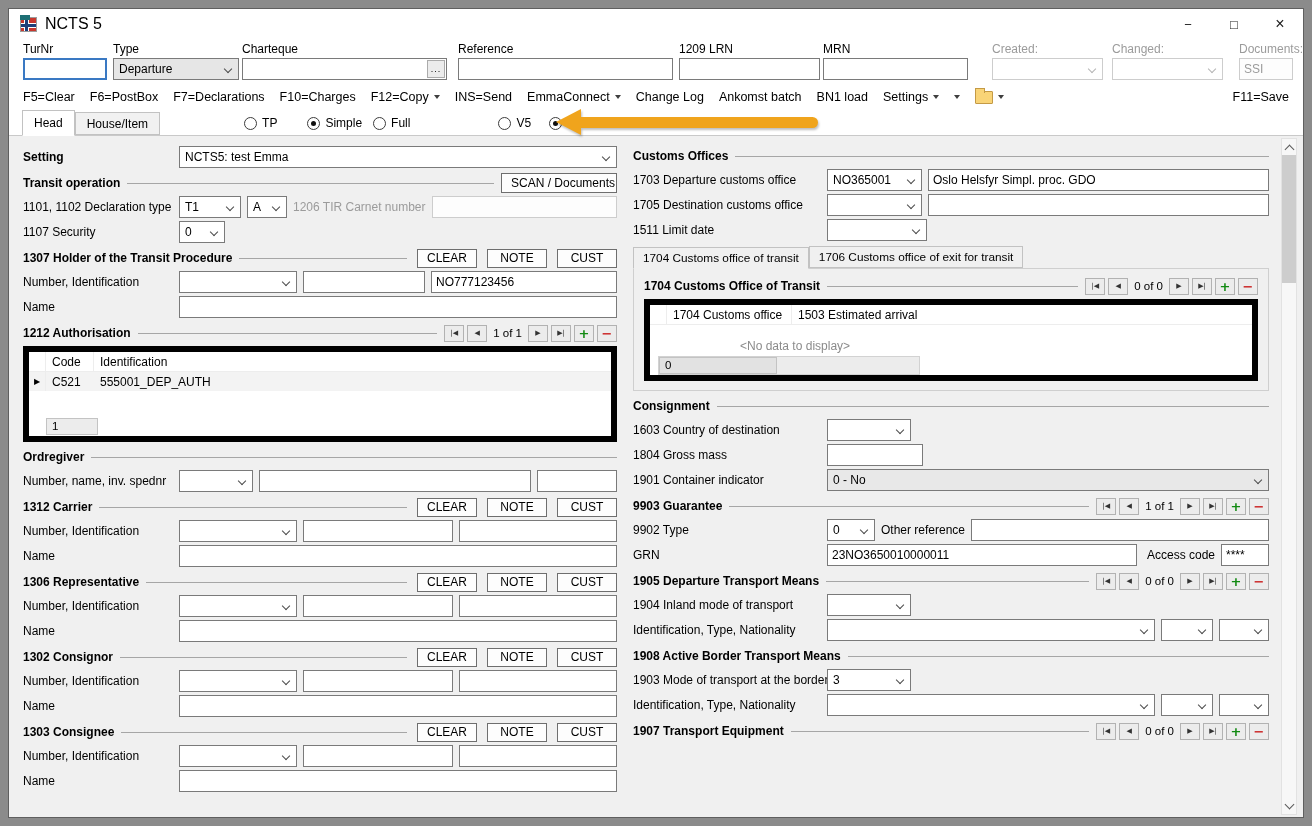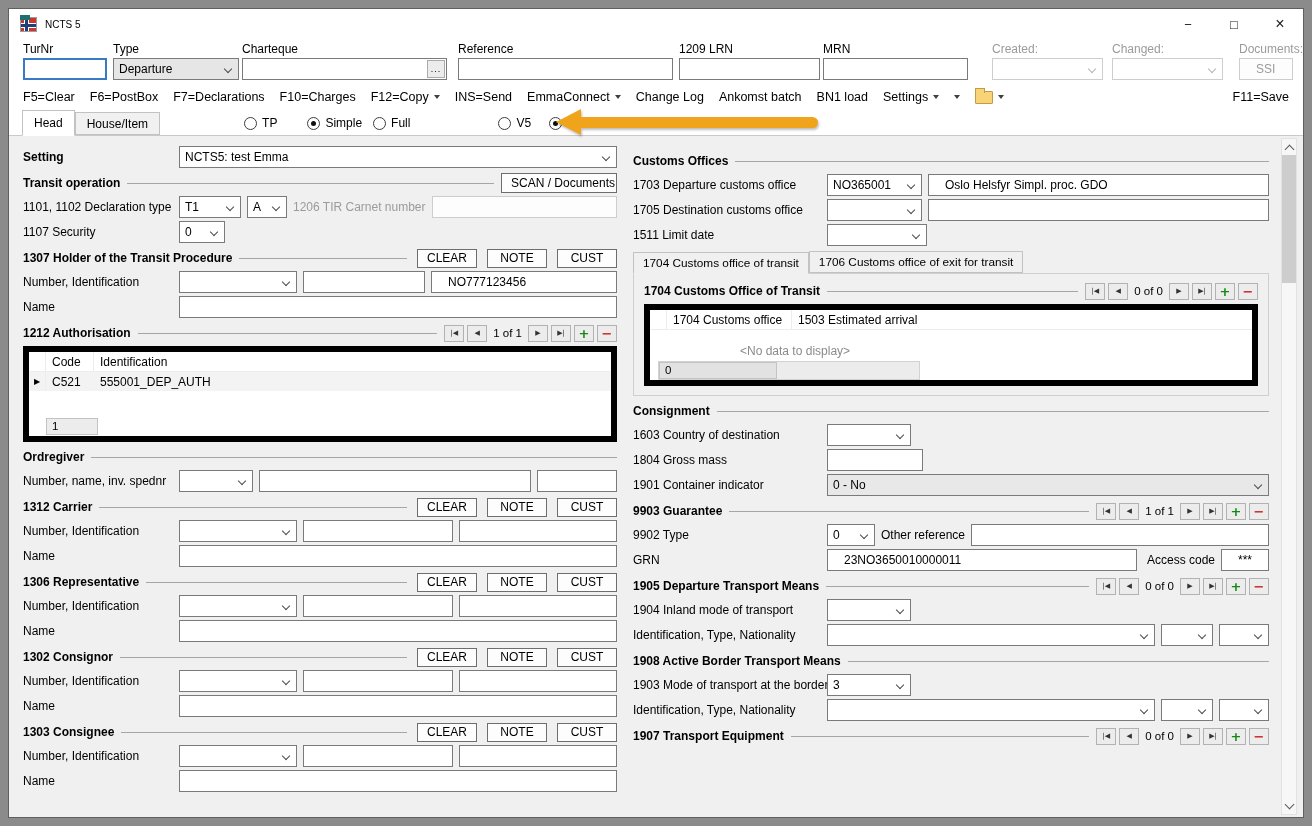--- a/index.html
+++ b/index.html
@@ -20,34 +20,34 @@
   .app-icon { width:17px; height:15px; margin-right:8px; position:relative; flex:none;
     background:#c8372d;
     background-image:
       linear-gradient(to right, transparent 4px, #1e3f7a 4px, #1e3f7a 7px, transparent 7px),
       linear-gradient(to bottom, transparent 6px, #1e3f7a 6px, #1e3f7a 9px, transparent 9px),
       linear-gradient(to right, transparent 3px, #fff 3px, #fff 8px, transparent 8px),
       linear-gradient(to bottom, transparent 5px, #fff 5px, #fff 10px, transparent 10px);
     border:1px solid #9c9c9c;
   }
   .app-icon::before { content:""; position:absolute; left:-1px; top:-3px; width:10px; height:5px; background:#1d6f74; }
-  .title-text { font-size:10px; }
+  .title-text { font-size:16px; }
   .win-controls { margin-left:auto; display:flex; height:100%; }
   .win-btn { width:46px; height:100%; display:flex; align-items:center; justify-content:center; color:#1a1a1a; }
   .win-btn.min { font-size:13px; }
   .win-btn.max { font-size:13px; }
   .win-btn.close { font-size:16px; }
   
   .headerbar { flex:none; background:#fff; display:flex; padding:2px 0 9px 14px; }
   .hfield { display:flex; flex-direction:column; flex:none; }
   .hlabel { height:17px; line-height:16px; font-size:12px; white-space:nowrap; }
   .hlabel.dis { color:#9b9b9b; }
   .hctrl { height:22px; }
   
-  .tbx { height:22px; border:1px solid #7a7a7a; background:#fff; font:inherit; font-size:12px; padding:0 16px; color:#000; width:100%; outline:none; }
+  .tbx { height:22px; border:1px solid #7a7a7a; background:#fff; font:inherit; font-size:12px; padding:0 4px; color:#000; width:100%; outline:none; }
   .tbx.focused { border:2px solid #3a79c3; padding:0 3px; }
   .tbx.dis { border-color:#cdcdcd; color:#9b9b9b; background:#fdfdfd; }
   .browse-wrap { display:flex; height:22px; border:1px solid #7a7a7a; background:#fff; }
   .browse-wrap .tbx { border:none; height:20px; flex:1; }
   .browse-btn { flex:none; width:18px; height:18px; margin:1px; background:#ececec; border:1px solid #ababab; font-size:9px; line-height:1; padding:0; letter-spacing:1px; }
   .combo { height:22px; border:1px solid #7a7a7a; background:#fff; position:relative; display:flex; align-items:center; padding:0 18px 0 5px; white-space:nowrap; overflow:hidden; }
   .combo .chev { position:absolute; right:7px; top:7px; width:6px; height:6px; border-right:1.4px solid #4b4b4b; border-bottom:1.4px solid #4b4b4b; transform:rotate(45deg); }
   .combo.gray { background:#e6e6e6; }
   .combo.grayish { background:#e8e8e8; }
   .combo.dis { border-color:#cdcdcd; color:#9b9b9b; }
@@ -427,21 +427,21 @@
       </div>
       <div class="row">
         <span class="lbl">Name</span>
         <input class="tbx flex1" style="">
       </div>
 
     </div>
 
     <div class="col-right">
 
-      <div class="ghead" style="margin-top:7px">
+      <div class="ghead" style="margin-top:2px">
         <span class="gtitle">Customs Offices</span>
         <span class="rule"></span>
       </div>
       <div class="row">
         <span class="lblr">1703 Departure customs office</span>
         <div class="combo" style="width:95px">
             <span>NO365001</span>
             <i class="chev"></i>
           </div>
         <input class="tbx flex1" value="Oslo Helsfyr Simpl. proc. GDO" style="">

